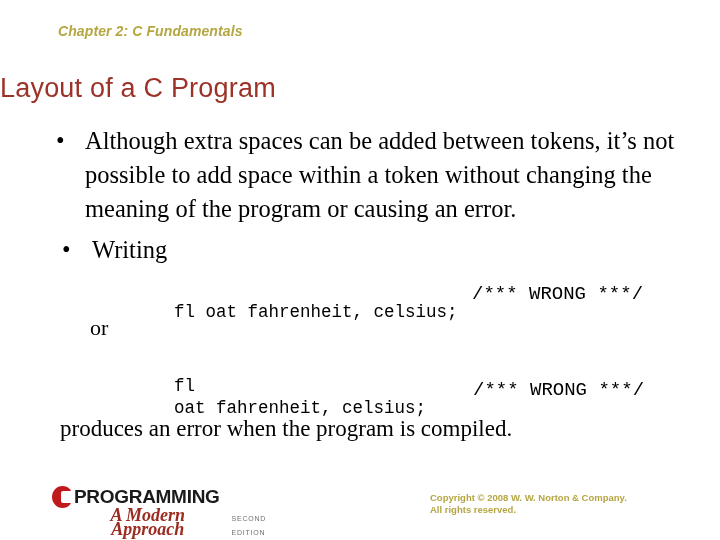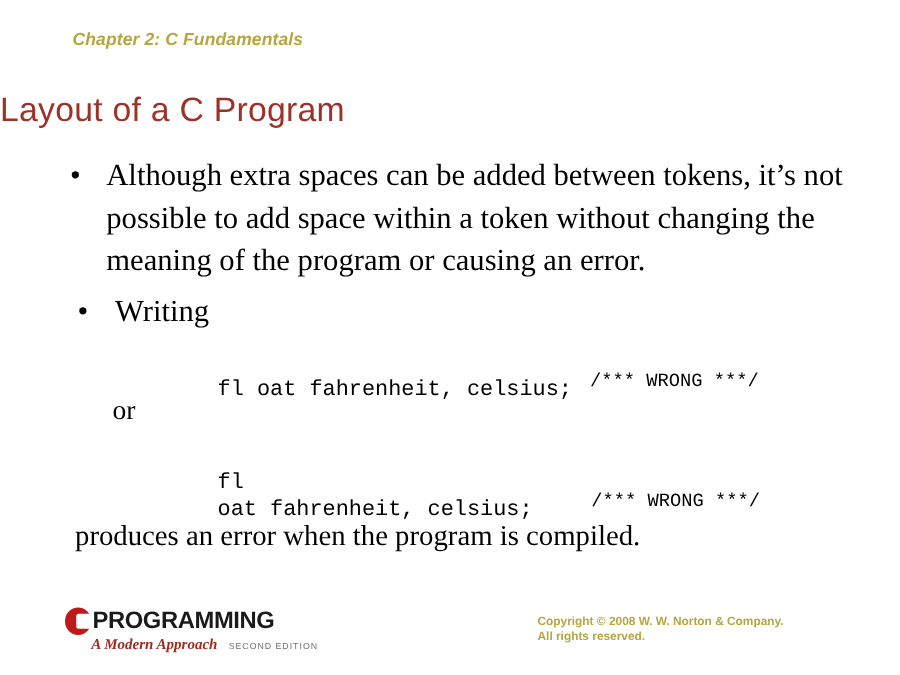--- a/index.html
+++ b/index.html
@@ -89,23 +89,23 @@
     position: relative;
     font-family: "Liberation Mono", "DejaVu Sans Mono", monospace;
     font-size: 17.5px;
     line-height: 22px;
     color: #000000;
     white-space: pre;
     height: 22px;
   }
   .code-line .comment {
     position: absolute;
-    top: 16px;
+    top: 4px;
     font-family: "Liberation Mono", "DejaVu Sans Mono", monospace;
-    font-size: 15px;
+    font-size: 19px;
     white-space: pre;
     color: #000000;
   }
   .cmt-a { left: 382px; }
   .cmt-b { left: 383px; }
 
   .or-line {
     font-family: "Liberation Serif", "DejaVu Serif", serif;
     font-size: 22px;
     line-height: 26px;
@@ -185,21 +185,21 @@
     position: absolute;
     left: 21px;
     top: 22px;
     display: flex;
     align-items: baseline;
   }
   .logo-sub {
     font-family: "Liberation Serif", "DejaVu Serif", serif;
     font-style: italic;
     font-weight: bold;
-    font-size: 12px;
+    font-size: 18px;
     color: #9c2b20;
     line-height: 14px;
     text-align: center;
   }
   .logo-edition {
     margin-left: 9px;
     font-family: "Liberation Sans", "DejaVu Sans", sans-serif;
     font-size: 7px;
     letter-spacing: 0.8px;
     color: #6f6f6f;

